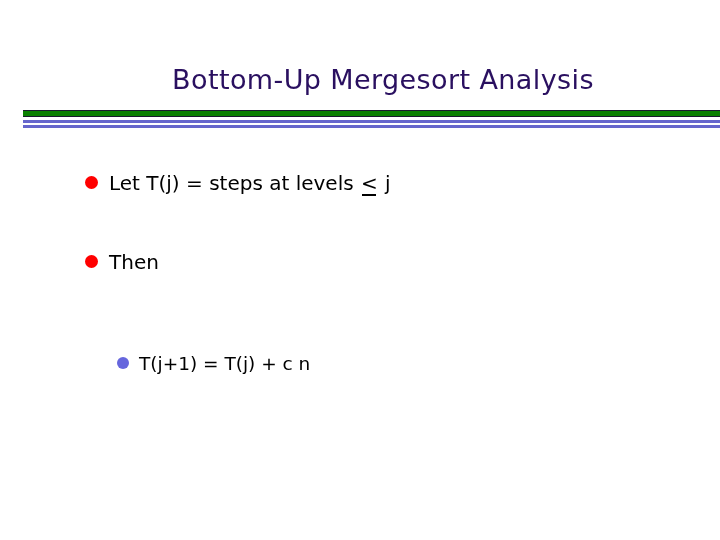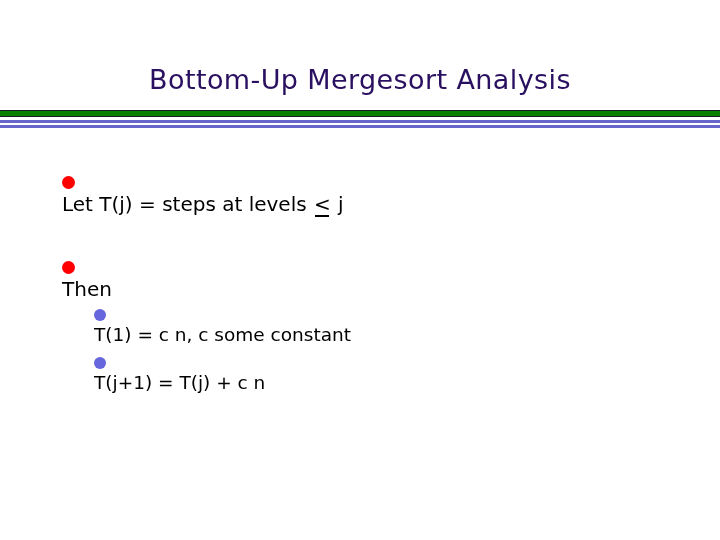--- a/index.html
+++ b/index.html
@@ -12,20 +12,21 @@
     background: #ffffff;
     font-family: "DejaVu Sans", sans-serif;
     overflow: hidden;
     position: relative;
   }
 
   .slide {
     position: absolute;
     inset: 0;
     background: #ffffff;
+    margin-left: 23px;
   }
 
   
   .title-area {
     position: absolute;
     left: 0;
     top: 64px;
     width: 720px;
     text-align: center;
   }
@@ -58,21 +59,20 @@
     left: 0;
     top: 150px;
     width: 720px;
     height: 390px;
   }
 
   .bullet-row {
     position: absolute;
     display: flex;
     align-items: flex-start;
-    flex-direction: column;
   }
 
   .bullet-l1 { left: 62px; }
   .bullet-l2 { left: 94px; }
 
   .dot {
     flex: 0 0 auto;
     border-radius: 50%;
     display: block;
   }
@@ -101,21 +101,21 @@
     font-size: 20px;
     line-height: 30px;
   }
   .btext-l2 {
     font-size: 18.5px;
     line-height: 28px;
   }
 
   
   .row-1 { top: 18px; }
-  .row-2 { top: 103px; }
+  .row-2 { top: 97px; }
   .row-3 { top: 152px; }
   .row-4 { top: 200px; justify-content: center; }
   .row-5 { top: 275px; }
 
   
   .leq {
     display: inline-block;
     position: relative;
     padding: 0 1px;
   }
@@ -153,24 +153,20 @@
     <div class="bullet-row bullet-l1 row-1">
       <span class="dot dot-l1"></span>
       <span class="btext btext-l1"><span>Let  T(j) = steps at levels </span><span class="leq"><span>&lt;</span><span class="leq-bar"></span></span><span> j</span></span>
     </div>
 
     <div class="bullet-row bullet-l1 row-2">
       <span class="dot dot-l1"></span>
       <span class="btext btext-l1">Then</span>
     </div>
 
-    <div class="bullet-row bullet-l2 row-3">
-      <span class="dot dot-l2"></span>
-      <span class="btext btext-l2">T(1) = c n, c some constant</span>
-    </div>
 
     <div class="bullet-row bullet-l2 row-4">
       <span class="dot dot-l2"></span>
       <span class="btext btext-l2">T(j+1) = T(j) + c n</span>
     </div>
 
 
   </div>
 </div>
 

